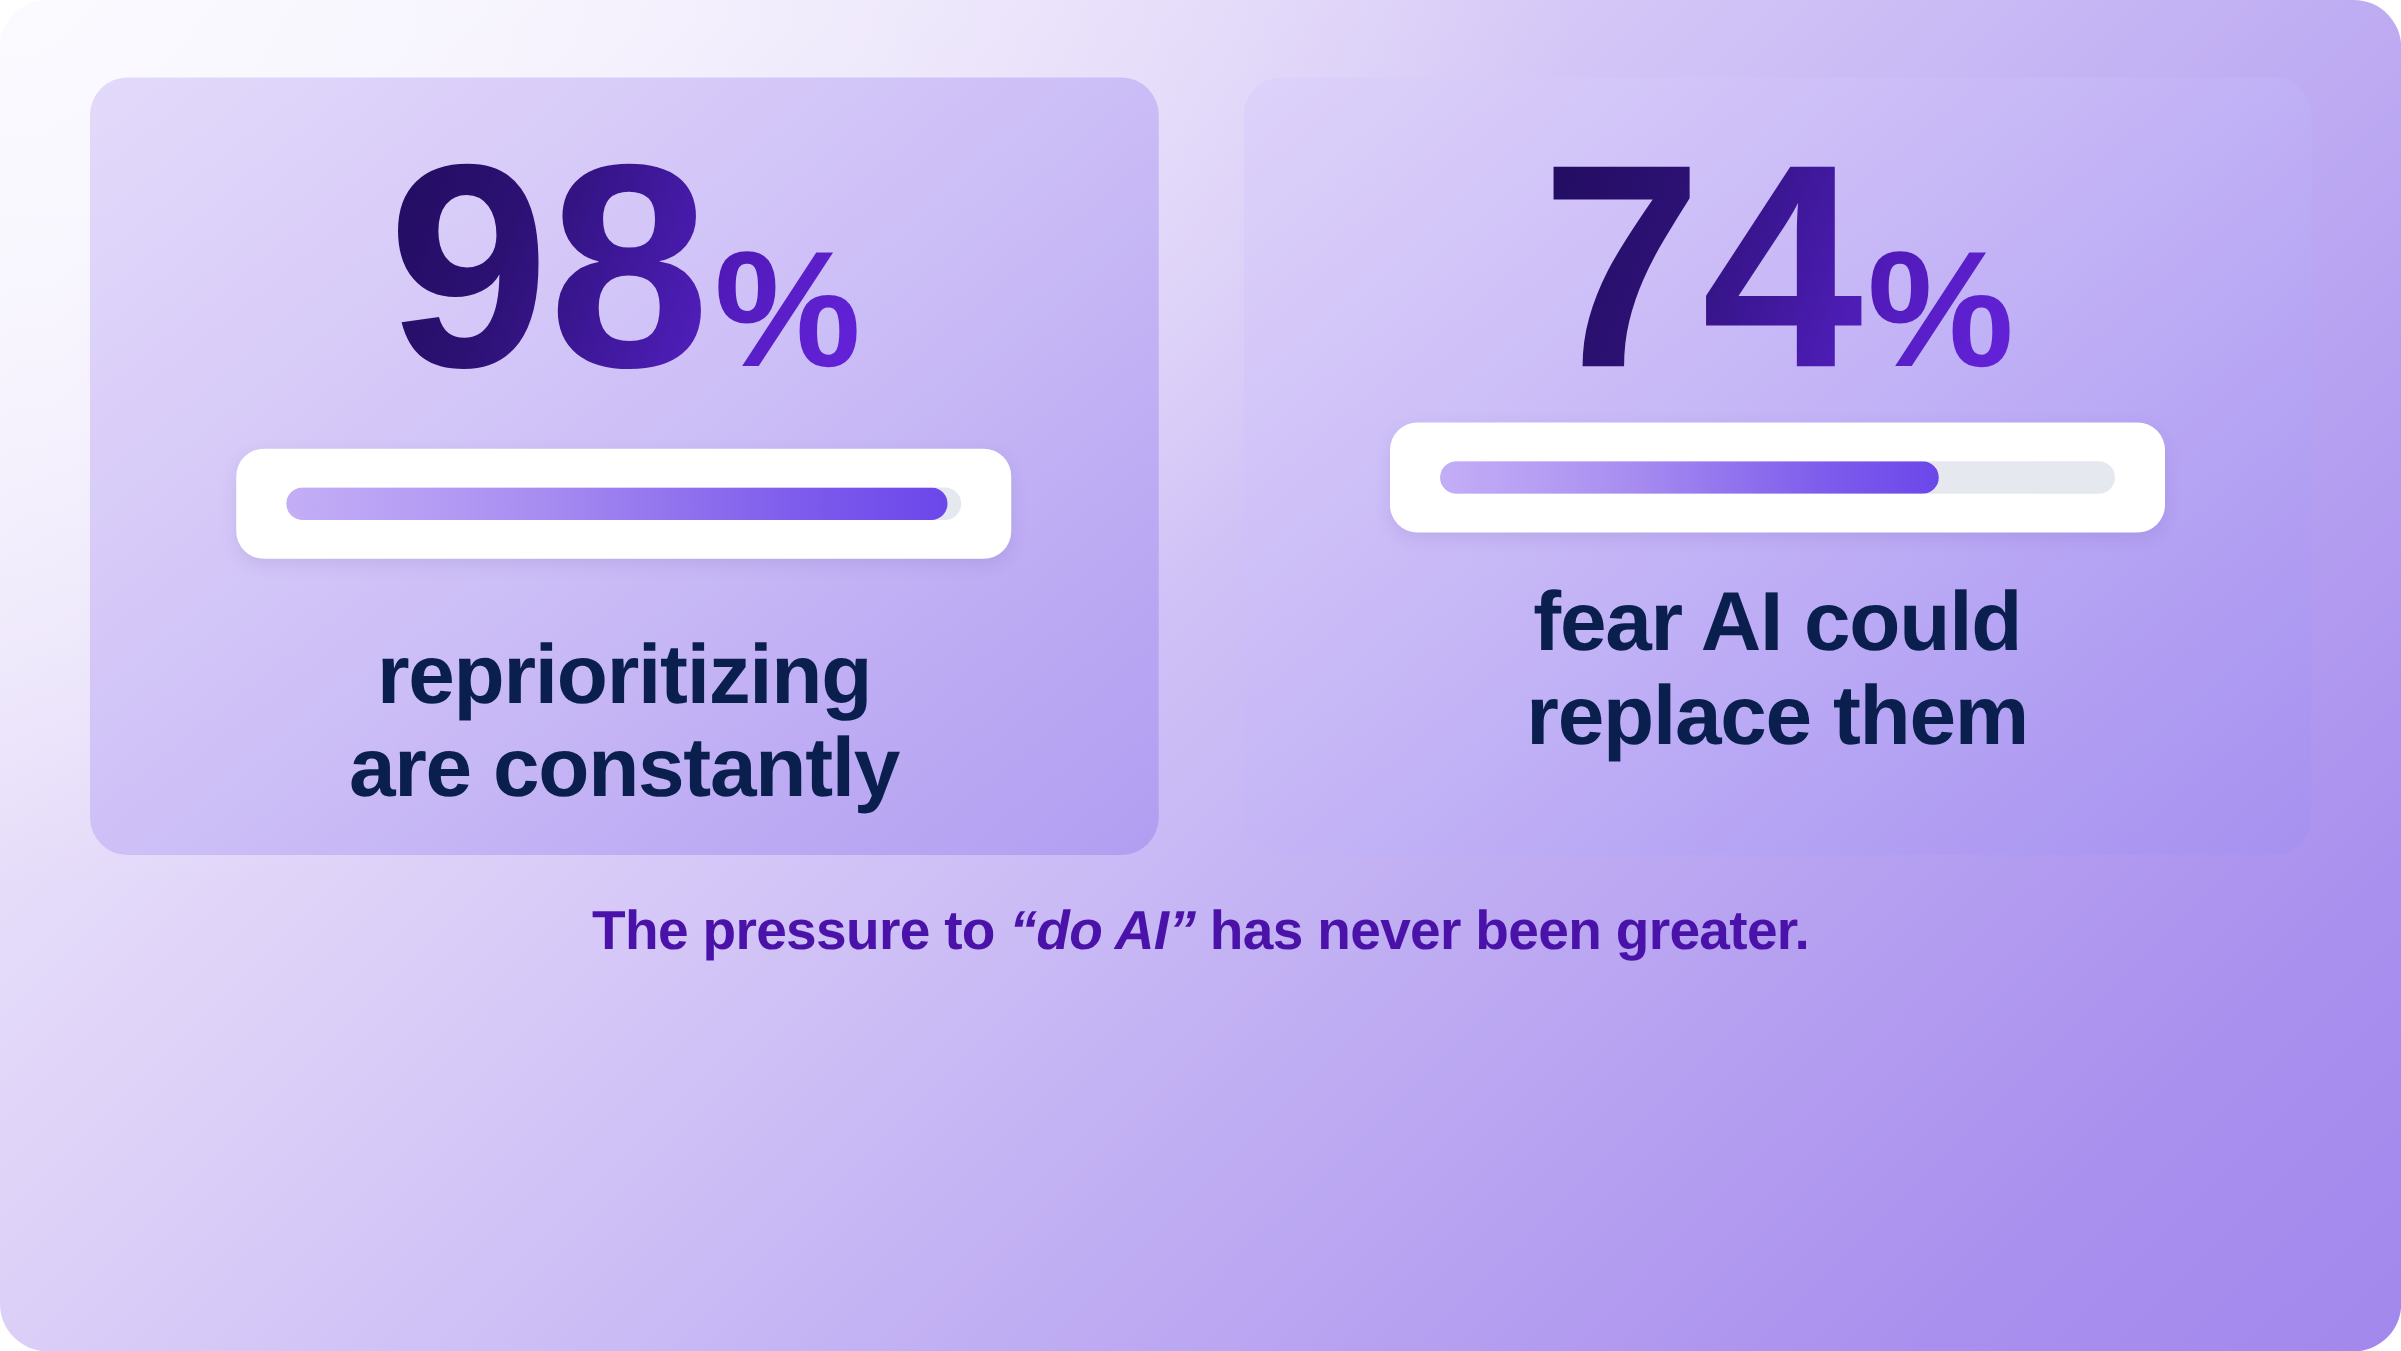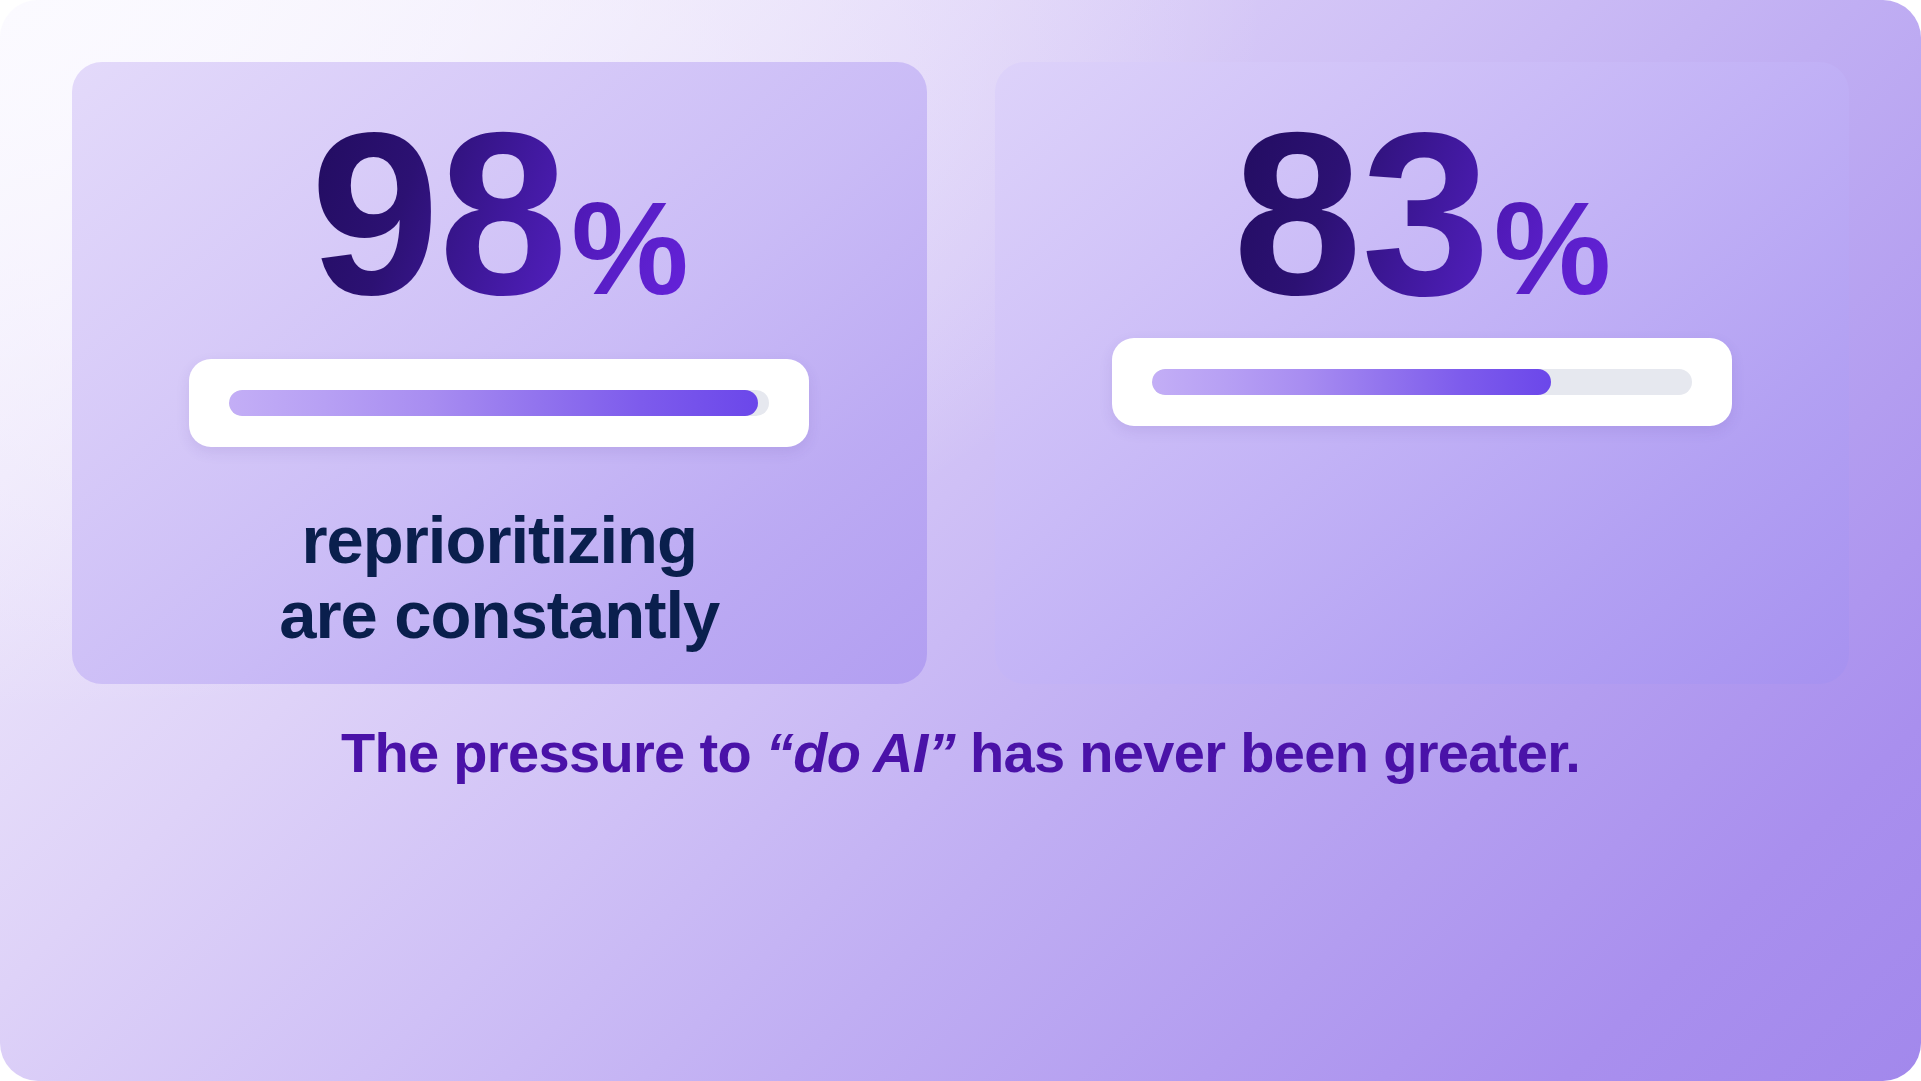--- a/index.html
+++ b/index.html
@@ -154,21 +154,21 @@
   }
   .stat-caption .cap-line { display: block; white-space: nowrap; }
 
   
   .tagline {
     position: absolute;
     left: 0;
     right: 0;
     top: 720px;
     text-align: center;
-    font-size: 56px;
+    font-size: 44px;
     font-weight: 700;
     color: #4a12a8;
     letter-spacing: -0.012em;
     font-family: "Liberation Sans", sans-serif;
     white-space: nowrap;
   }
   .tagline .quoted {
     font-style: italic;
     font-weight: 700;
   }
@@ -195,30 +195,34 @@
 
       <div class="stat-caption">
         <span class="cap-line">reprioritizing</span>
         <span class="cap-line">are constantly</span>
       </div>
     </div>
 
     <div class="stat-card card-right">
 
       <div class="stat-number">
-        <span class="digits">83</span>
+        <span class="digits">74</span>
         <span class="pct">%</span>
       </div>
 
       <div class="progress-shell">
         <div class="progress-track">
           <div class="progress-fill" style="width: 74%;"></div>
         </div>
       </div>
 
+      <div class="stat-caption">
+        <span class="cap-line">fear AI could</span>
+        <span class="cap-line">replace them</span>
+      </div>
     </div>
 
   </div>
 
   <div class="tagline">
     <span>The pressure to </span><span class="quoted">“do AI”</span><span> has never been greater.</span>
   </div>
 
 </div>
 

